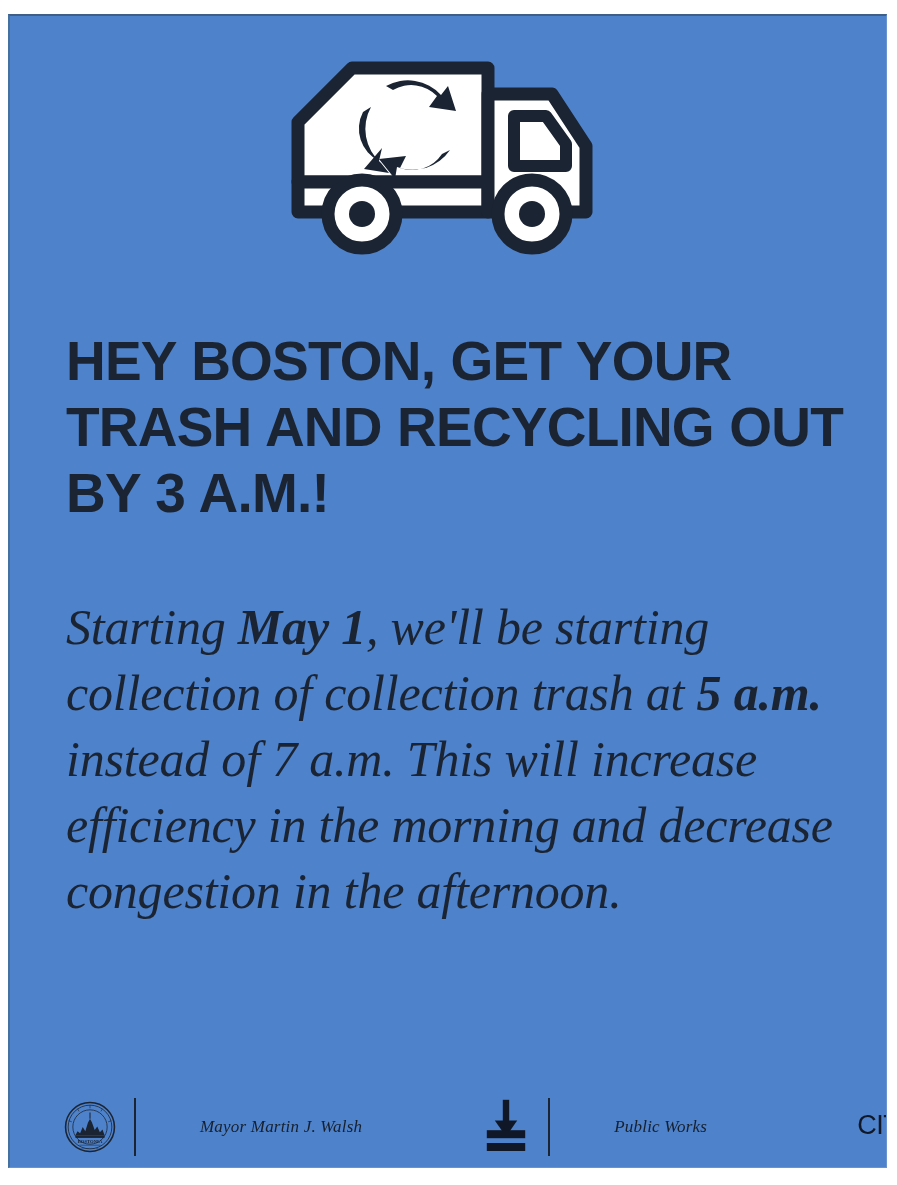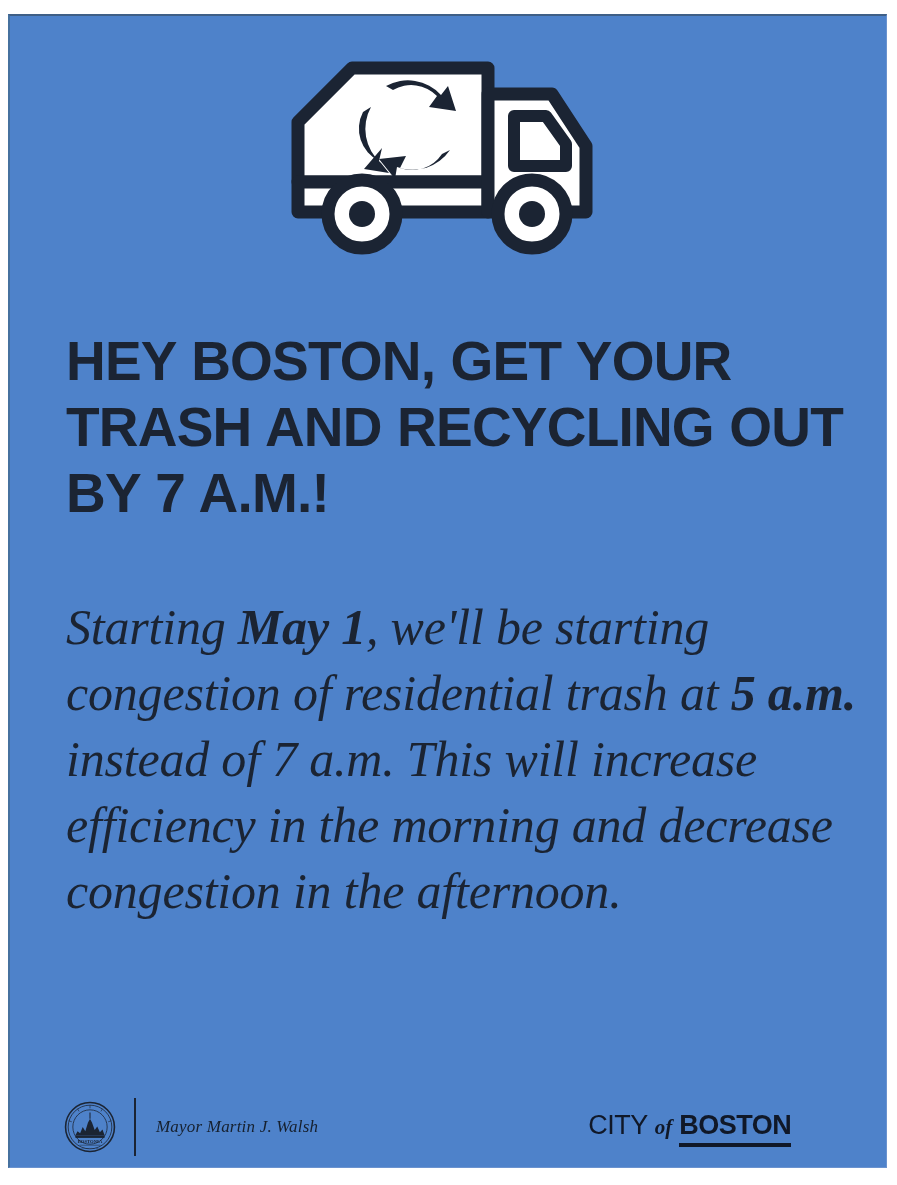--- a/index.html
+++ b/index.html
@@ -116,20 +116,21 @@
     flex: 0 0 auto;
   }
 
   .lockup-label {
     font-family: "Liberation Serif", serif;
     font-style: italic;
     color: #16202e;
     font-size: 17px;
     letter-spacing: 0.2px;
     white-space: nowrap;
+    margin-left: 44px;
   }
 
   .pw-icon {
     width: 48px;
     height: 58px;
     flex: 0 0 auto;
     display: block;
   }
 
   .spacer-a { width: 120px; flex: 0 0 auto; }
@@ -190,23 +191,23 @@
         </g>
 
         <circle cx="72" cy="154" r="34" fill="#ffffff" stroke="#1b2433" stroke-width="13"></circle>
         <circle cx="72" cy="154" r="13" fill="#1b2433"></circle>
 
         <circle cx="242" cy="154" r="34" fill="#ffffff" stroke="#1b2433" stroke-width="13"></circle>
         <circle cx="242" cy="154" r="13" fill="#1b2433"></circle>
       </svg>
     </div>
 
-    <h1 class="headline">HEY BOSTON, GET YOUR TRASH AND RECYCLING OUT BY 7 A.M.!</h1>
-
-    <p class="body-copy"><span>Starting </span><b>May 1</b><span>, we'll be starting congestion of residential trash at </span><b>5 a.m.</b><span> instead of 7 a.m. This will increase efficiency in the morning and decrease congestion in the afternoon.</span></p>
+    <h1 class="headline">HEY BOSTON, GET YOUR TRASH AND RECYCLING OUT BY 3 A.M.!</h1>
+
+    <p class="body-copy"><span>Starting </span><b>May 1</b><span>, we'll be starting collection of collection trash at </span><b>5 a.m.</b><span> instead of 7 a.m. This will increase efficiency in the morning and decrease congestion in the afternoon.</span></p>
 
     <div class="footer">
 
       <div class="lockup">
         <svg class="seal" viewBox="0 0 100 100">
           <circle cx="50" cy="50" r="47" fill="none" stroke="#1b2433" stroke-width="3"></circle>
           <circle cx="50" cy="50" r="42" fill="none" stroke="#1b2433" stroke-width="1.5"></circle>
           <circle cx="50" cy="50" r="33" fill="none" stroke="#1b2433" stroke-width="1.5"></circle>
 
           <path d="M22 66 L26 58 L31 62 L36 50 L41 58 L46 42 L50 34 L54 42 L59 56
@@ -224,20 +225,30 @@
           <text x="50" y="81" text-anchor="middle" font-family="'Liberation Serif', serif" font-size="9" font-weight="bold" fill="#1b2433">BOSTONIA</text>
           <line x1="30" y1="85" x2="70" y2="85" stroke="#1b2433" stroke-width="1"></line>
           <text x="50" y="93" text-anchor="middle" font-family="'Liberation Serif', serif" font-size="5" fill="#1b2433">CONDITA AD 1630</text>
         </svg>
         <div class="divider"></div>
         <div class="lockup-label">Mayor Martin J. Walsh</div>
       </div>
 
       <div class="spacer-a"></div>
 
+      <div class="lockup">
+        <svg class="pw-icon" viewBox="0 0 60 72">
+          <rect x="26" y="2" width="8" height="28" fill="#101828"></rect>
+          <path d="M16 28 L44 28 L30 48 Z" fill="#101828"></path>
+          <rect x="6" y="40" width="48" height="10" fill="#101828"></rect>
+          <rect x="6" y="56" width="48" height="10" fill="#101828"></rect>
+        </svg>
+        <div class="divider"></div>
+        <div class="lockup-label">Public Works</div>
+      </div>
 
       <div class="spacer-b"></div>
 
       <div class="city-lockup">
         <span class="city-word">CITY</span>
         <span class="city-of">of</span>
         <span class="city-boston">BOSTON</span>
       </div>
 
     </div>

